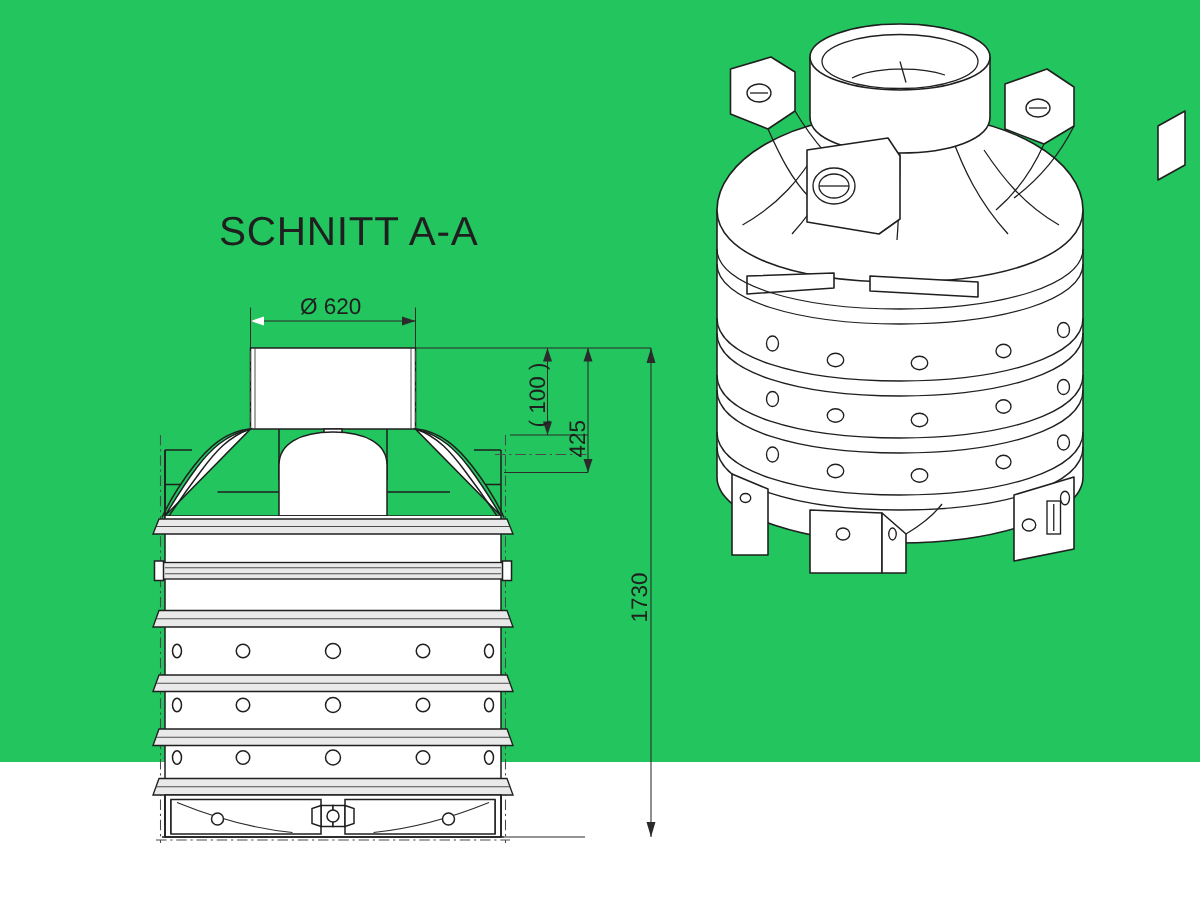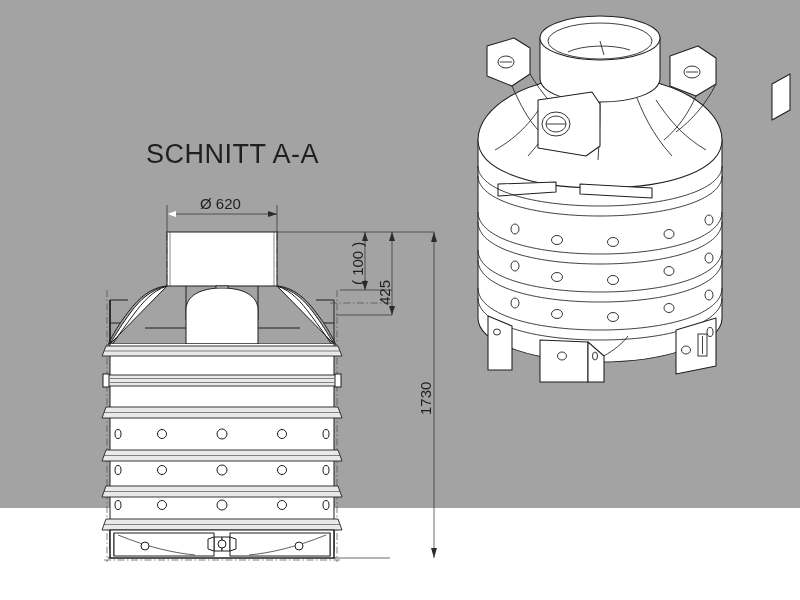--- a/index.html
+++ b/index.html
@@ -1,19 +1,19 @@
 <!DOCTYPE html>
 <html><head>
 <meta charset="utf-8">
 <title>SCHNITT A-A</title>
 <style>
   html,body{margin:0;padding:0;background:#ffffff;}
   body{width:800px;height:600px;overflow:hidden;
        font-family:"Liberation Sans","DejaVu Sans",sans-serif;color:#1a1a1a;}
-  #stage{position:relative;width:800px;height:508px;background:#a3a3a3;}
+  #stage{position:relative;width:800px;height:508px;background:#22c55e;}
   #stage svg{position:absolute;left:0;top:0;}
   .ttl{font-size:27px;letter-spacing:.5px;fill:#1f1f1f;}
   .dimtxt{font-size:15px;fill:#1f1f1f;}
   .ln{fill:none;stroke:#1f1f1f;stroke-width:1;}
   .lnthin{fill:none;stroke:#2b2b2b;stroke-width:.75;}
   .lnhair{fill:none;stroke:#3a3a3a;stroke-width:.6;}
   .dimln{fill:none;stroke:#2b2b2b;stroke-width:.7;}
   .ctr{fill:none;stroke:#4a4a4a;stroke-width:.7;stroke-dasharray:7 2.5 1.5 2.5;}
   .fillw{fill:#ffffff;}
   .ribf{fill:#e9e9e9;stroke:#1f1f1f;stroke-width:.9;}

